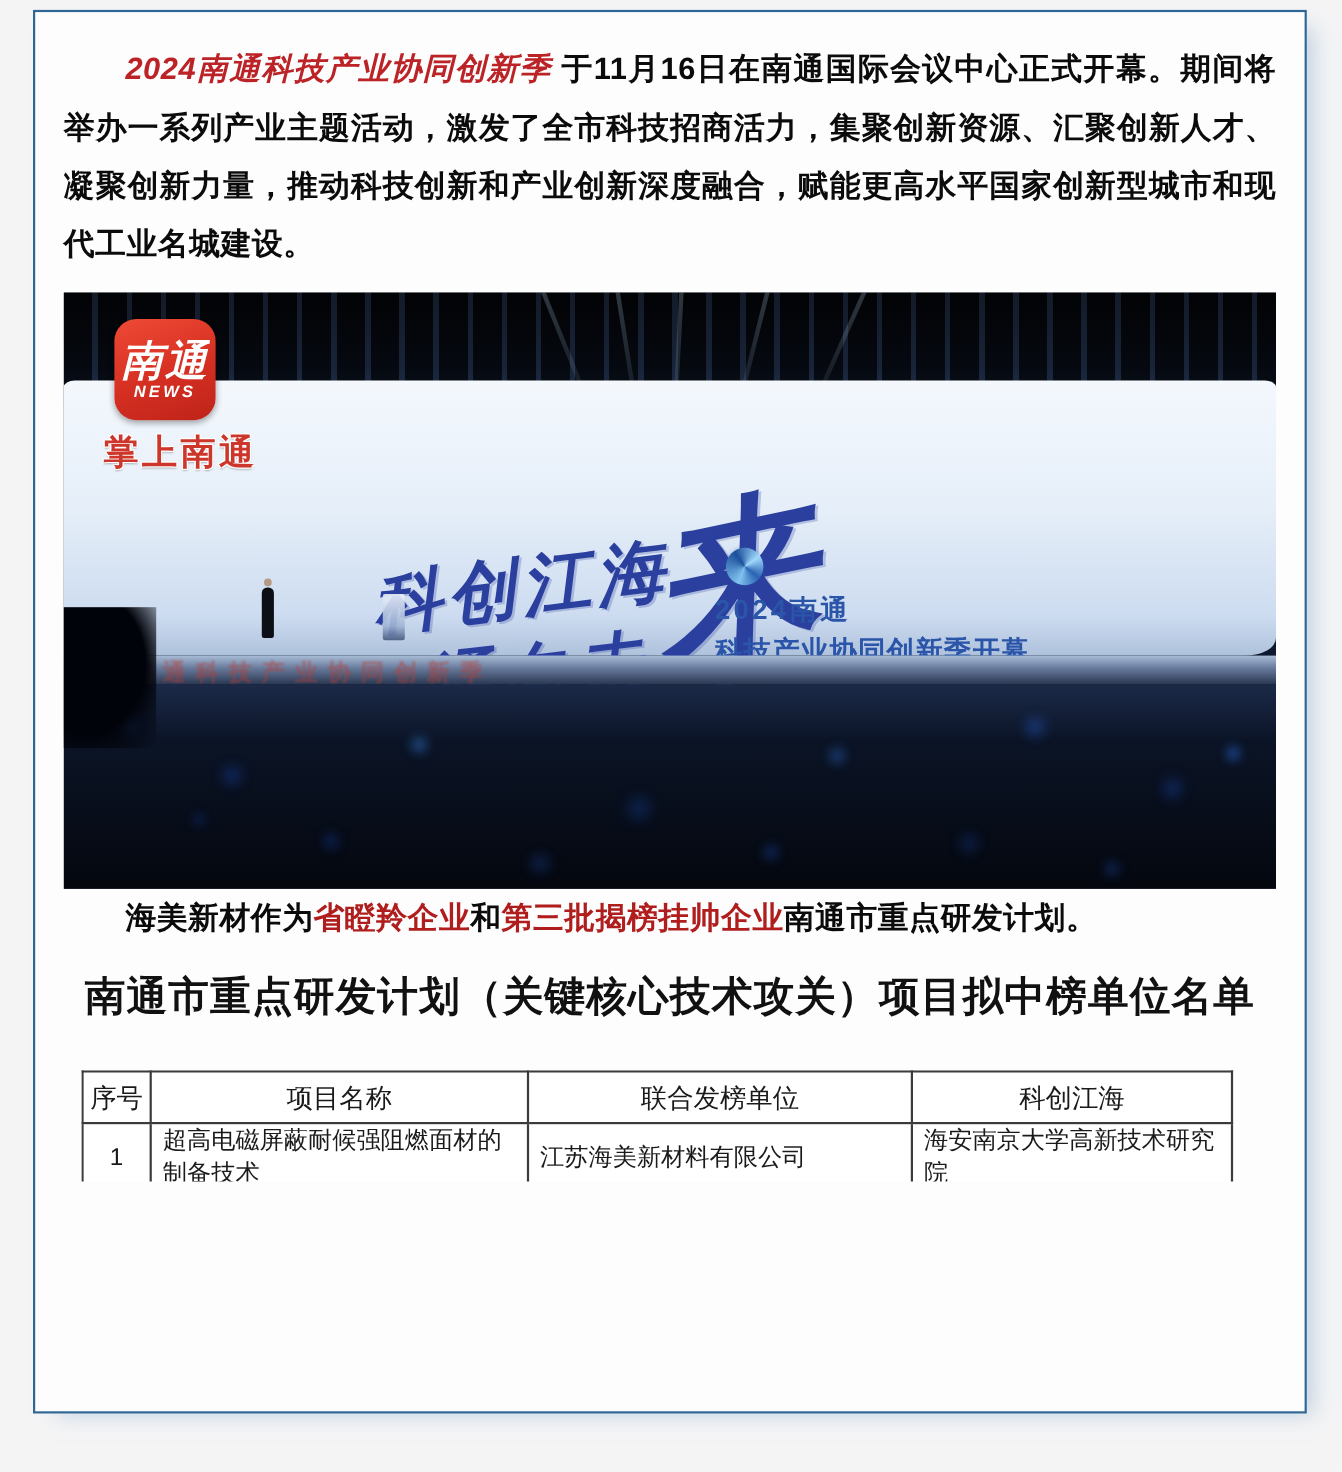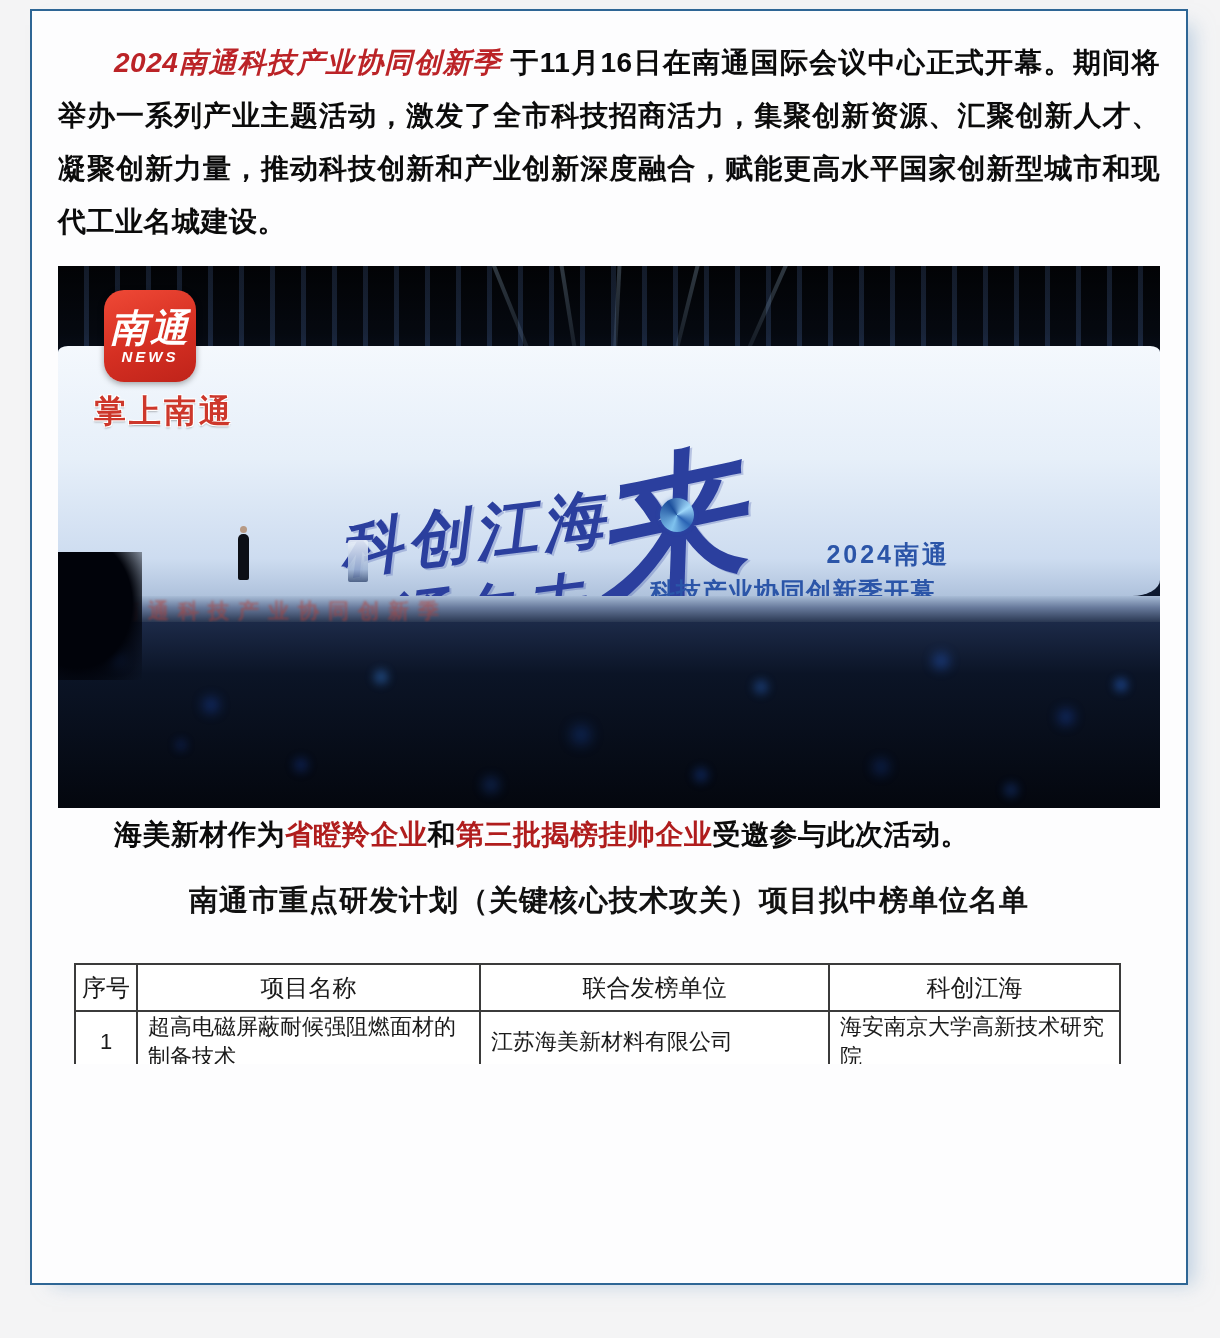--- a/index.html
+++ b/index.html
@@ -80,21 +80,21 @@
   .callig .big {
     position:absolute; left:252px; top:-18px; font-size:150px; line-height:150px;
     transform:rotate(-5deg);
   }
   .event { position:absolute; left:592px; top:152px; width:300px; text-align:left; }
   .event-logo {
     width:34px; height:34px; border-radius:50%; margin-left:10px;
     background:conic-gradient(from 200deg,#7fc2ee,#1c4f9c 35%,#9fd8fa 60%,#2a63b4 80%,#7fc2ee);
     box-shadow:0 0 4px rgba(40,90,180,.4);
   }
-  .event-l1 { margin-top:6px; font-size:25px; font-weight:800; color:#2b55a8; letter-spacing:3px;text-align:right; }
+  .event-l1 { margin-top:6px; font-size:25px; font-weight:800; color:#2b55a8; letter-spacing:3px; }
   .event-l2 { margin-top:4px; font-size:25px; font-weight:800; color:#2b55a8; letter-spacing:1px; }
   .event-en { margin-top:6px; width:286px; height:4px; background:rgba(130,160,205,.55); border-radius:2px; }
   .event-loc { margin-top:14px; font-size:14px; font-weight:700; color:#4a6fb5; letter-spacing:7px; }
   .stage-strip {
     position:absolute; top:330px; left:0; right:0; height:26px;
     background:linear-gradient(180deg,#a8bcd6 0%,#67799b 45%,#2a3852 100%);
   }
   .stage-ghost {
     position:absolute; top:331px; left:60px; font-size:21px; letter-spacing:9px;
     color:rgba(185,62,52,.5); filter:blur(1px); font-weight:700; white-space:nowrap;
@@ -135,21 +135,21 @@
   }
   .badge-cn { color:#fff; font-size:38px; font-weight:800; font-family:"DejaVu Serif",serif;
     font-style:italic; line-height:40px; letter-spacing:2px; }
   .badge-news { color:#fff; font-size:15px; font-weight:800; font-style:italic; letter-spacing:3px; }
   .badge-cap {
     position:absolute; left:36px; top:124px; font-size:32px; font-weight:800; color:#cd372b;
     letter-spacing:3px; white-space:nowrap;
     text-shadow:-1px -1px 0 #fff,1px -1px 0 #fff,-1px 1px 0 #fff,1px 1px 0 #fff,0 2px 2px rgba(0,0,0,.3);
   }
   
-  .tbl-title { margin-top:20px; font-size:29px; font-weight:800; color:#111;
+  .tbl-title { margin-top:20px; font-size:37px; font-weight:800; color:#111;
     text-align:center; letter-spacing:1px; }
   .tbl-wrap { margin-top:42px; margin-left:16px; height:101px; overflow:hidden; }
   table { border-collapse:collapse; table-layout:fixed; width:1045px; background:#fff; }
   col.c1{ width:62px; } col.c2{ width:343px; } col.c3{ width:349px; } col.c4{ width:291px; }
   th, td { border:2px solid #3b3b3b; color:#1a1a1a; }
   th { height:47px; font-size:24px; font-weight:500; text-align:center; }
   td { height:46px; font-size:22px; font-weight:400; padding:0 10px; }
   td.center { text-align:center; padding:0; }
 </style>
 </head>
@@ -191,21 +191,21 @@
     <div class="podium-sign"></div>
 
     <div class="badge">
       <span class="badge-cn">南通</span>
       <span class="badge-news">NEWS</span>
     </div>
     <div class="badge-cap">掌上南通</div>
   </div>
 
 
-  <p class="para"><span>海美新材作为</span><span class="red-strong">省瞪羚企业</span><span>和</span><span class="red-strong">第三批揭榜挂帅企业</span><span>受邀参与此次活动。</span></p>
+  <p class="para"><span>海美新材作为</span><span class="red-strong">省瞪羚企业</span><span>和</span><span class="red-strong">第三批揭榜挂帅企业</span><span>南通市重点研发计划。</span></p>
 
   <div class="tbl-title">南通市重点研发计划（关键核心技术攻关）项目拟中榜单位名单</div>
 
   <div class="tbl-wrap">
     <table>
       <colgroup>
           <col class="c1">
           <col class="c2">
           <col class="c3">
           <col class="c4">

